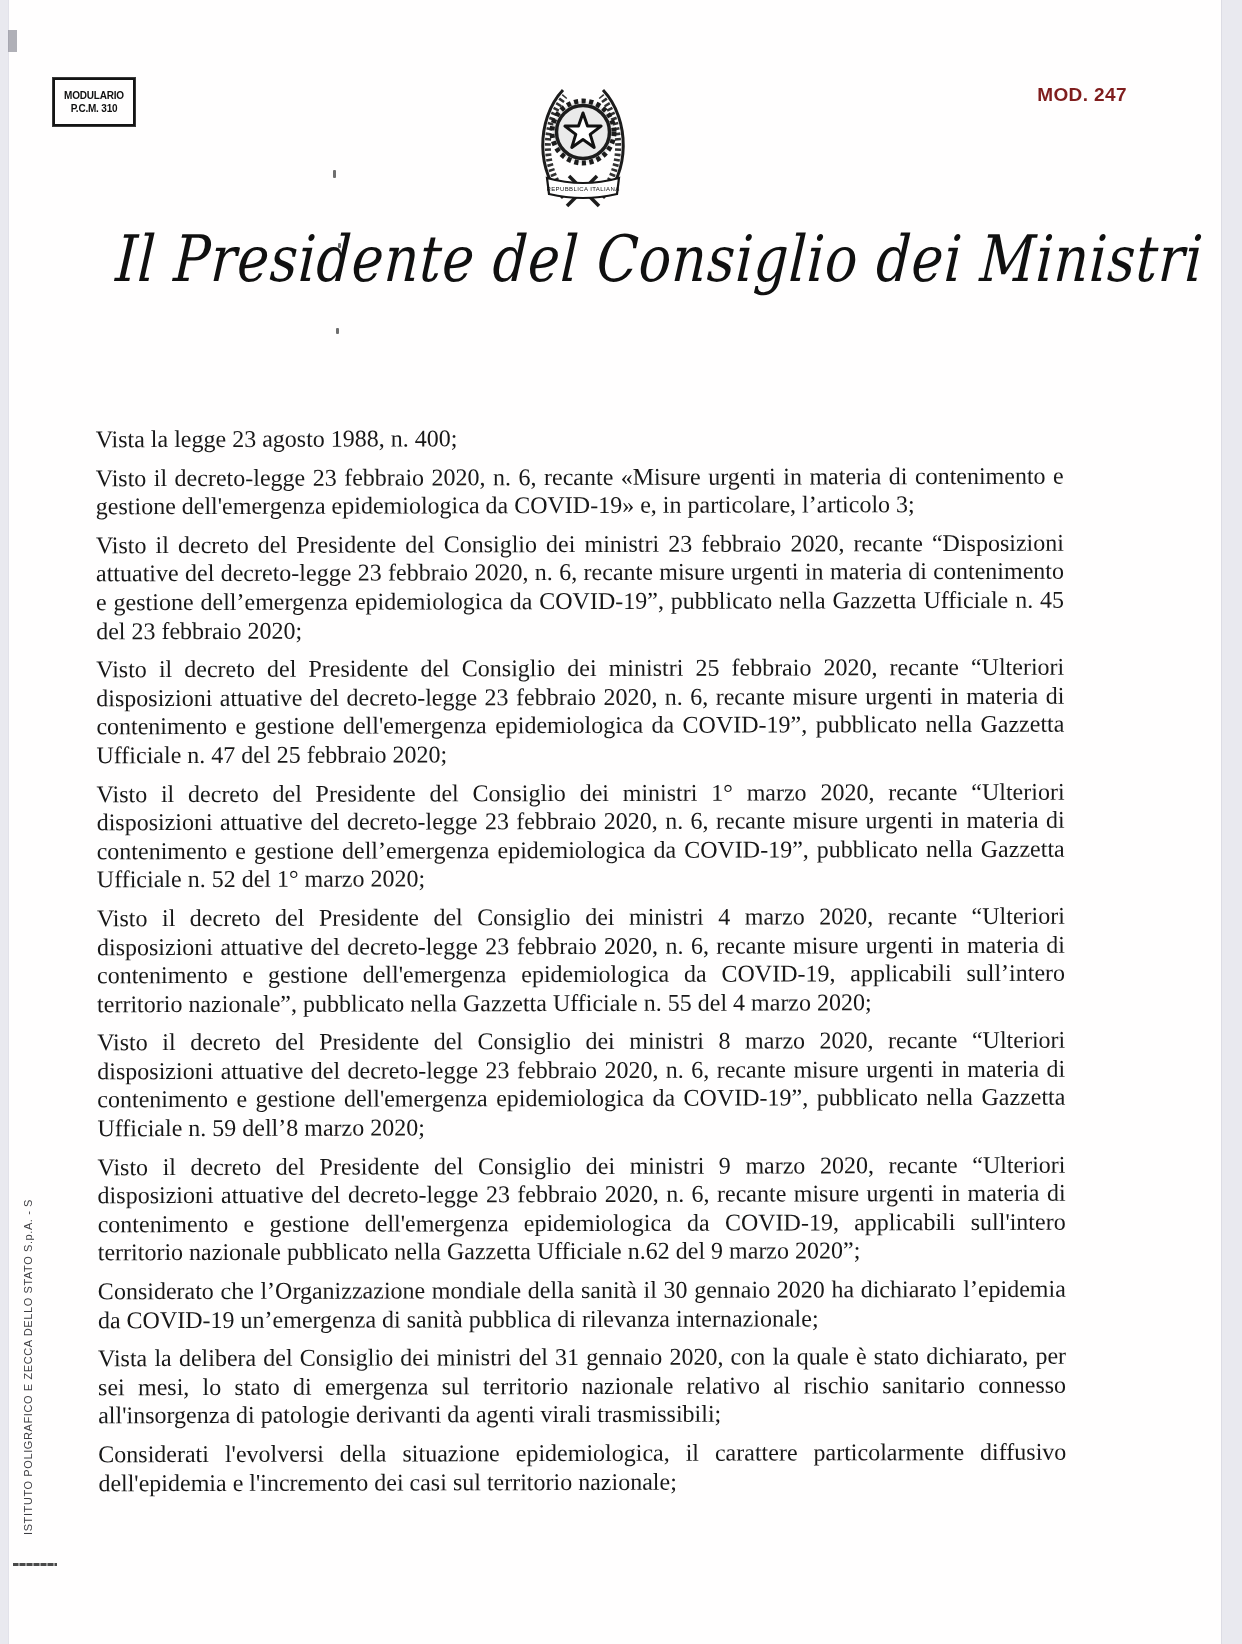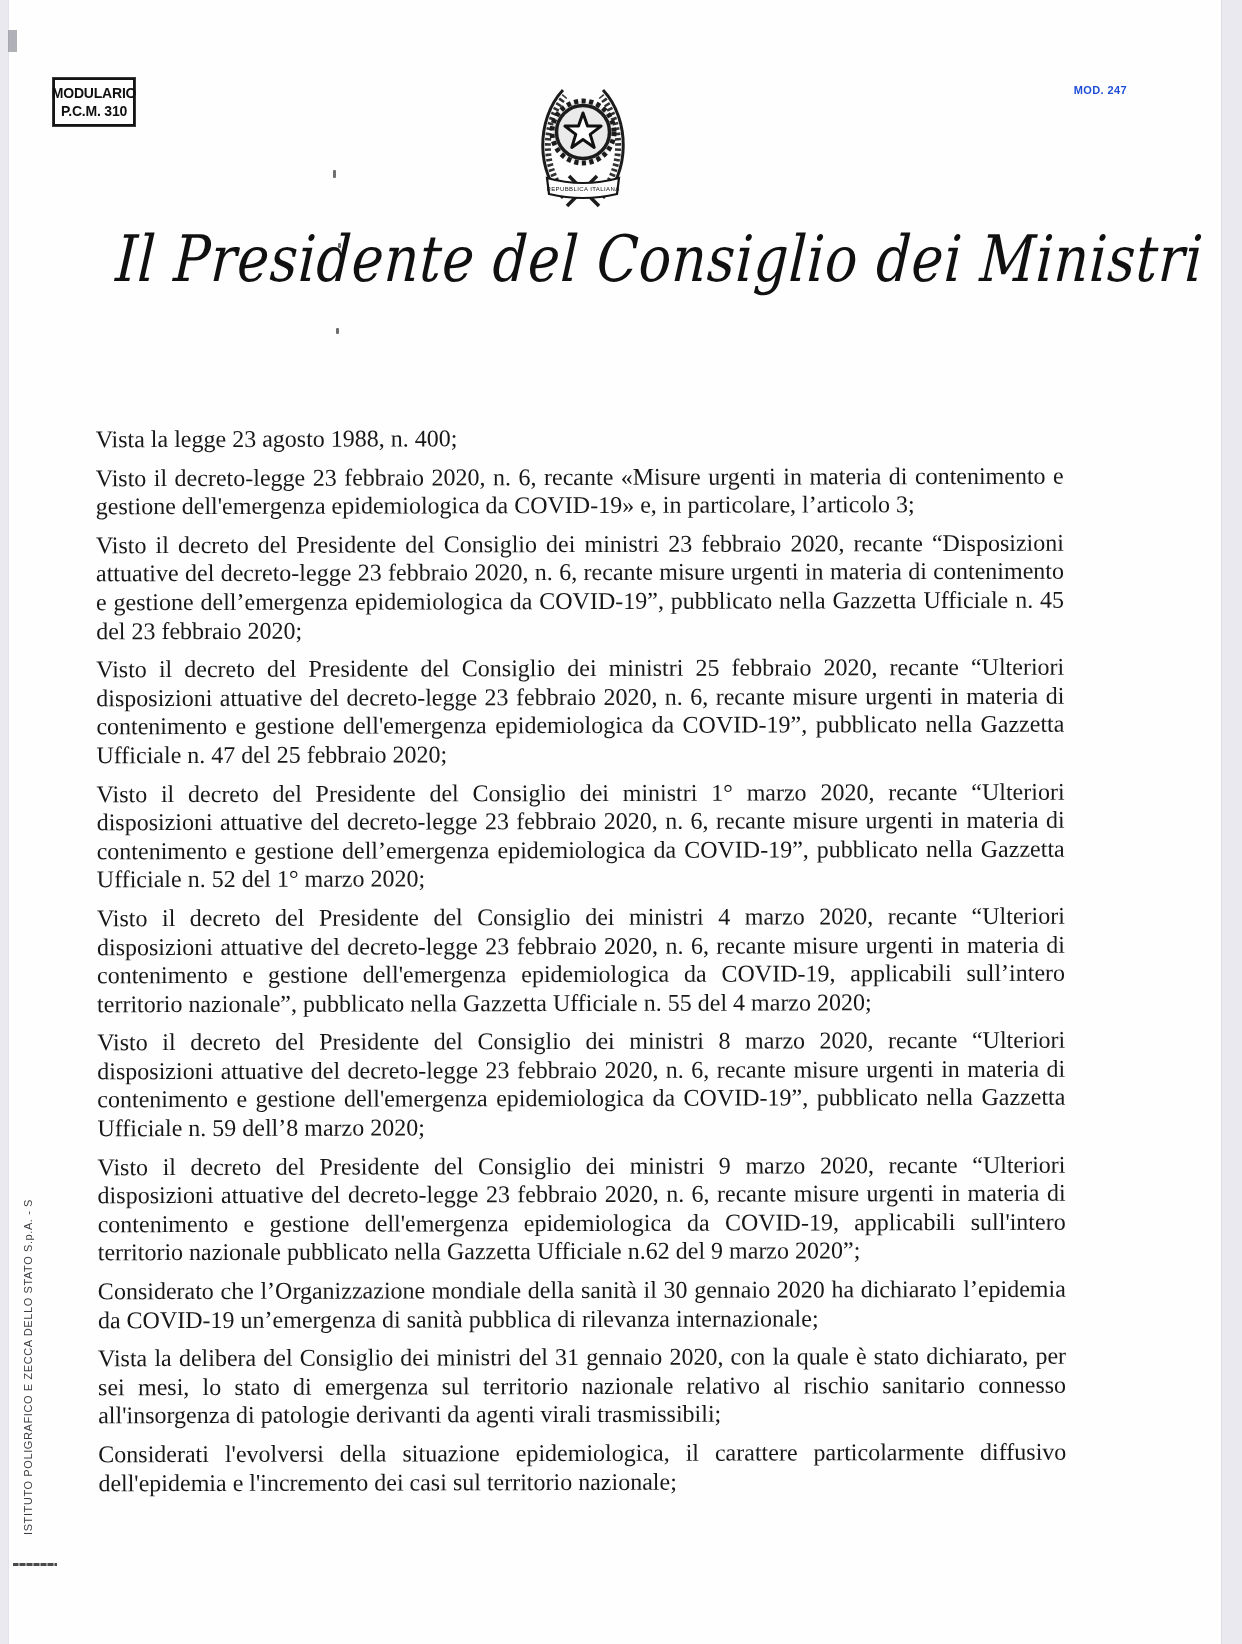--- a/index.html
+++ b/index.html
@@ -15,27 +15,27 @@
     background:#fffefe;
     box-shadow:inset -1px 0 0 #dcdce4, inset 1px 0 0 #e2e2ea;
   }
   
   .modulario-box{
     position:absolute;left:45px;top:78px;width:78px;height:44px;
     border:2px solid #141414;
     box-shadow:0 0 0 1px #3a3a3a;
     display:flex;flex-direction:column;align-items:center;justify-content:center;
     font-family:"Liberation Sans", sans-serif;
-    font-size:14px;font-weight:700;color:#101010;line-height:1.3;
+    font-size:10px;font-weight:700;color:#101010;line-height:1.3;
     letter-spacing:-0.2px;
   }
   .mod-number{
     position:absolute;right:95px;top:84px;
     font-family:"Liberation Sans", sans-serif;
-    font-size:11px;font-weight:600;color:#1d4ed8;letter-spacing:0.4px;
+    font-size:19px;font-weight:600;color:#7f1d1d;letter-spacing:0.4px;
   }
   .emblem{position:absolute;left:525px;top:80px;width:100px;height:132px;}
   .emblem svg{width:100%;height:100%;}
   
   .script-title{
     position:absolute;left:20px;top:222px;width:1100px;margin:0;
     text-align:center;white-space:nowrap;
     font-family:"DejaVu Serif", serif;
     font-style:italic;font-weight:normal;
     font-size:64px;color:#101010;

